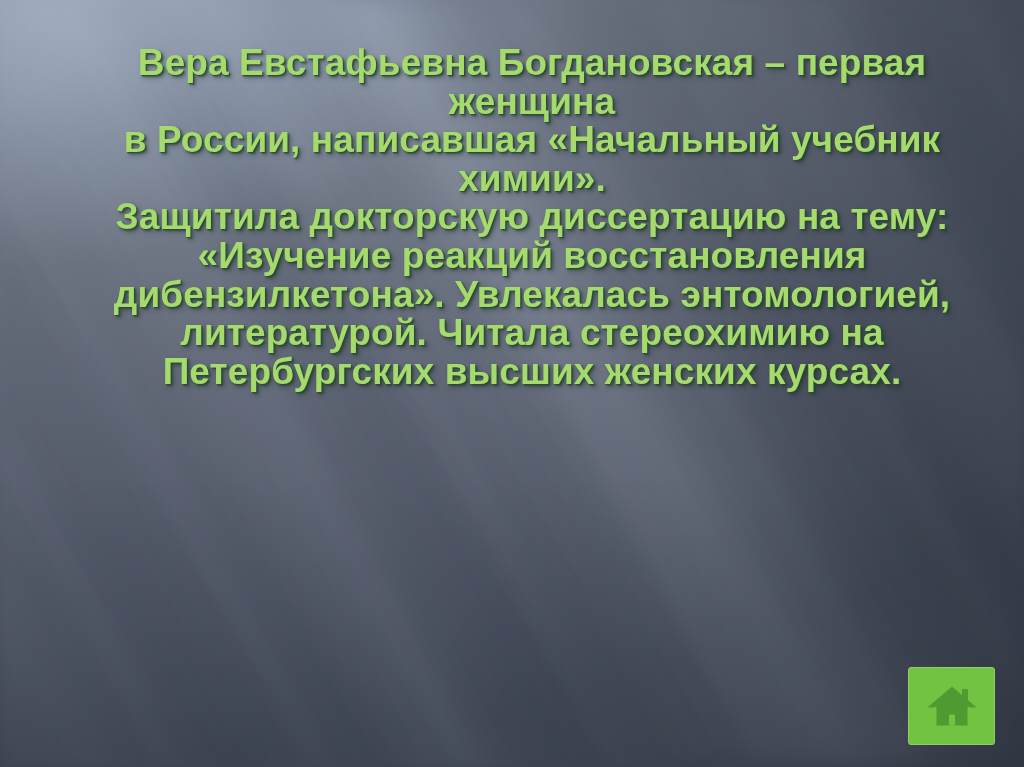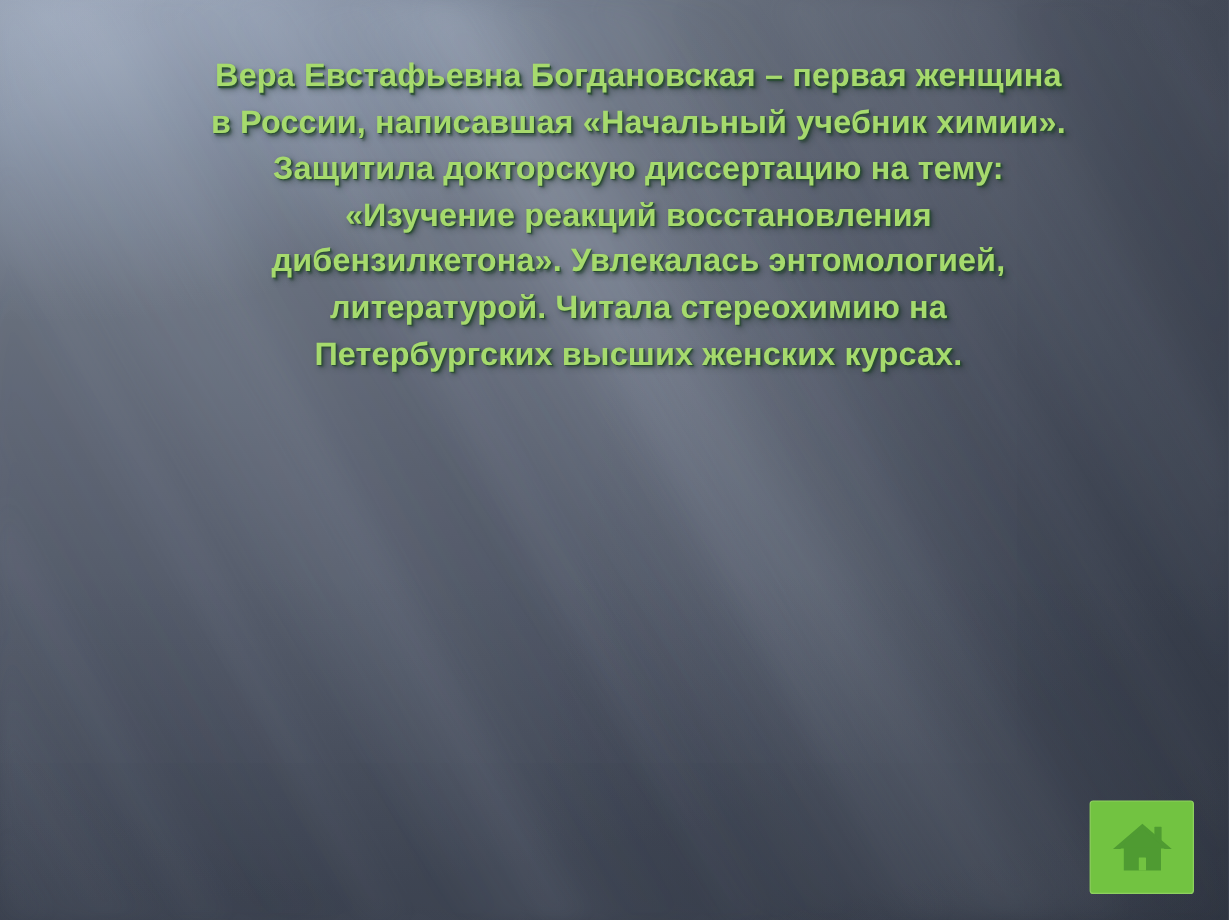--- a/index.html
+++ b/index.html
@@ -115,21 +115,21 @@
   }
 
   
   #body-text {
     position: absolute;
     left: 62px;
     top: 44px;
     width: 940px;
     text-align: center;
     color: #a6da6d;
-    font-size: 27px;
+    font-size: 37px;
     line-height: 38.6px;
     font-weight: 700;
     letter-spacing: 0.1px;
     white-space: pre-line;
     text-shadow:
       1px 1px 0 rgba(40,78,48,0.85),
       2px 2px 2px rgba(28,56,40,0.55),
       3px 3px 5px rgba(22,44,34,0.40);
   }
 

